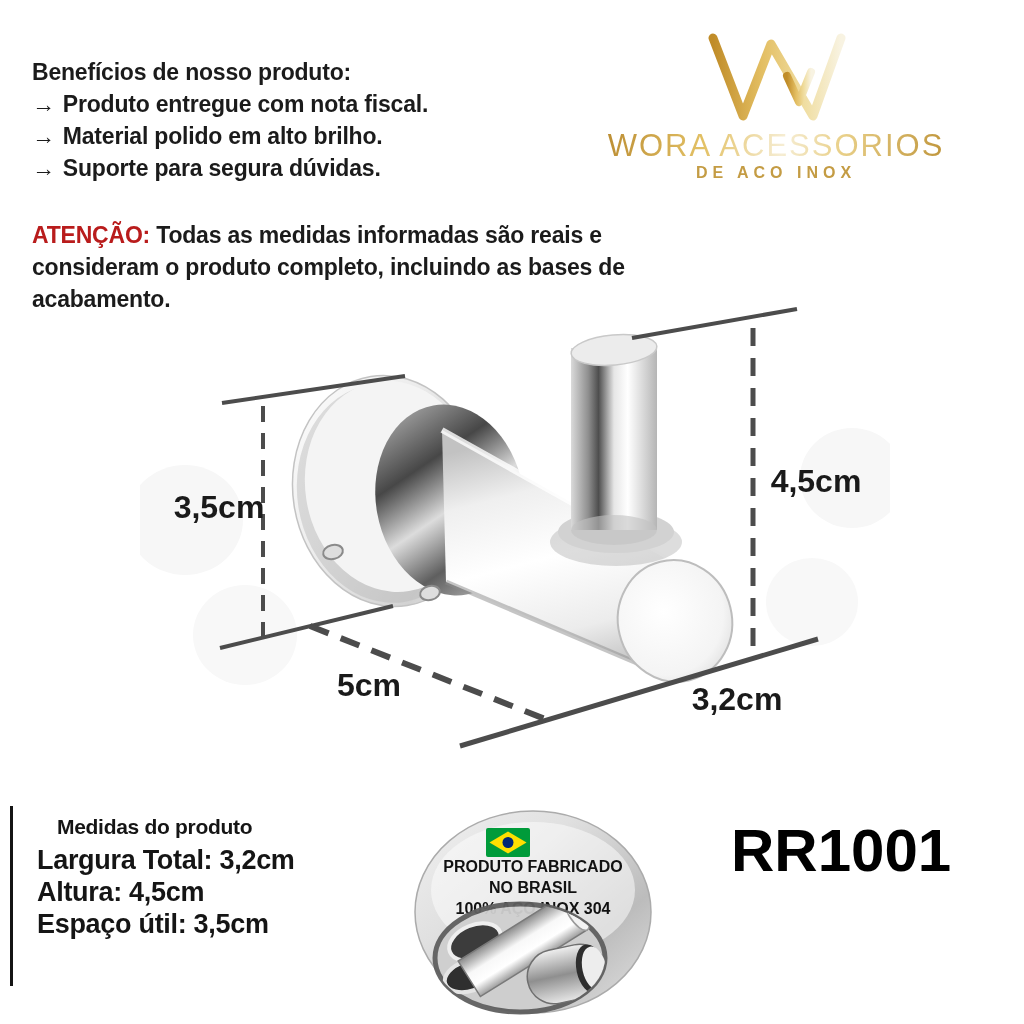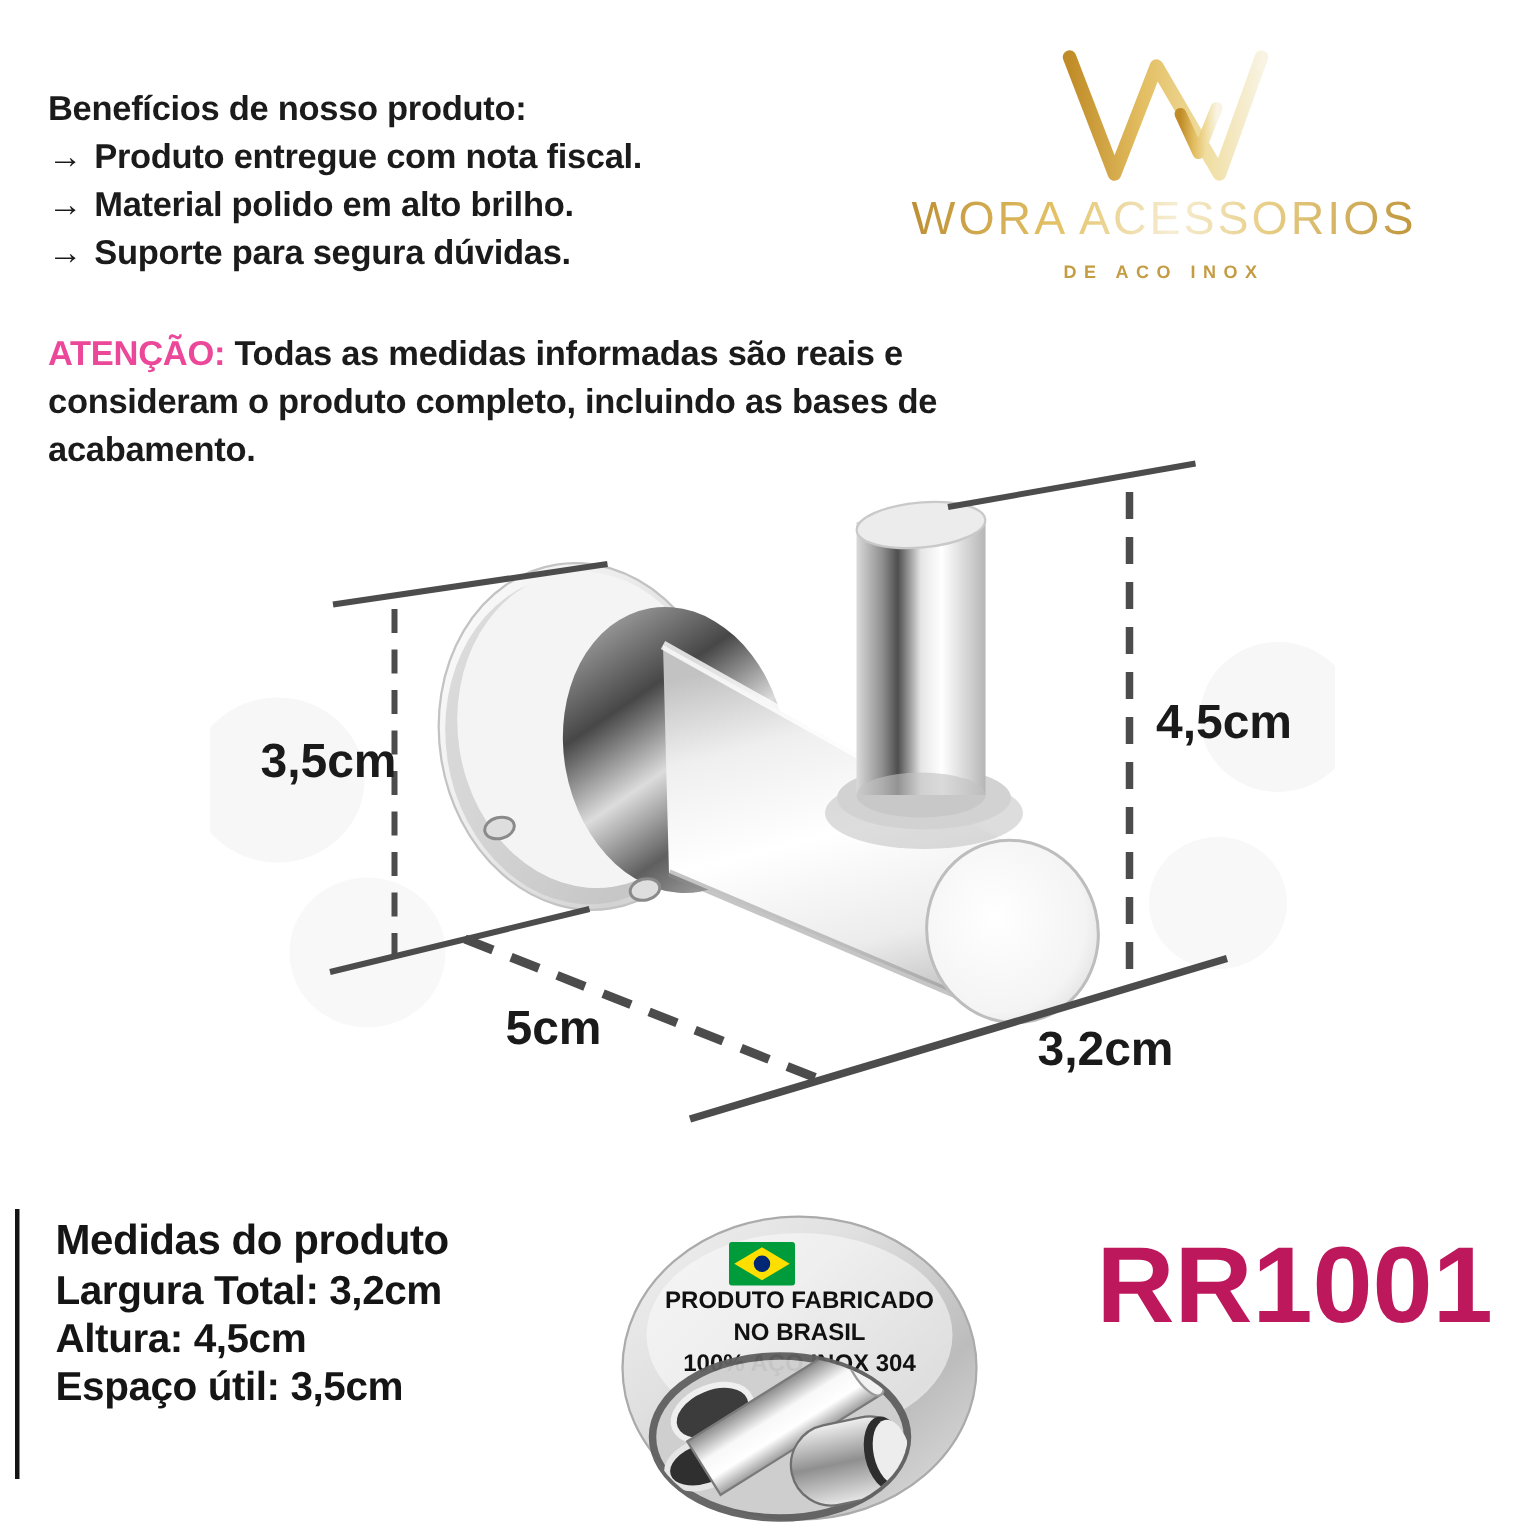--- a/index.html
+++ b/index.html
@@ -8,43 +8,43 @@
     font-family:"Liberation Sans",sans-serif;color:#1b1b1b;overflow:hidden;
   }
   
   .benefits{position:absolute;left:32px;top:24px;font-size:23px;font-weight:bold;
     line-height:32px;letter-spacing:-0.2px;margin-top:32px;}
   .b-line{white-space:nowrap;}
   .arrow{display:inline-block;margin-right:8px;font-weight:bold;}
   
   .attention{position:absolute;left:32px;top:219px;width:615px;font-size:23px;
     font-weight:bold;line-height:32px;letter-spacing:-0.2px;}
-  .attention .red{color:#ec4899;}
+  .attention .red{color:#b91c1c;}
   
   .logo{position:absolute;left:598px;top:28px;width:356px;text-align:center;}
   .logo svg{display:block;margin:0 auto;}
   .brand{font-size:31px;font-weight:500;letter-spacing:2px;
     background:linear-gradient(100deg,#b8892f 0%,#e3c165 30%,#f6edd3 52%,#e9d089 68%,#bb8f33 100%);
     -webkit-background-clip:text;background-clip:text;color:transparent;}
-  .tagline{margin-top:10px;font-size:12px;font-weight:bold;letter-spacing:5px;color:#c49c44;}
+  .tagline{margin-top:0;font-size:16px;font-weight:bold;letter-spacing:5px;color:#c49c44;}
   
   .diagram{position:absolute;left:140px;top:280px;width:750px;height:520px;}
   .dim-label{font-size:32px;font-weight:bold;fill:#1a1a1a;}
   
   .left-rule{position:absolute;left:10px;top:806px;width:3px;height:180px;background:#141414;}
   .measures{position:absolute;left:37px;top:810px;font-weight:bold;color:#151515;
     letter-spacing:-0.3px;}
-  .measures .title{font-size:28px;line-height:34px;}
+  .measures .title{font-size:21px;line-height:34px;margin-left:20px;}
   .measures .row{font-size:27px;line-height:32px;}
   
   .badge{position:absolute;left:405px;top:806px;width:260px;height:212px;}
   .badge text{font-family:"Liberation Sans",sans-serif;}
   
-  .code{position:absolute;left:731px;top:816px;font-size:72px;font-weight:bold;
-    color:#be185d;letter-spacing:0px;}
+  .code{position:absolute;left:731px;top:816px;font-size:60px;font-weight:bold;
+    color:#000000;letter-spacing:0px;}
 </style>
 </head>
 <body>
 
 <div class="benefits">
   <div class="b-line">Benefícios de nosso produto:</div>
   <div class="b-line"><span class="arrow">→</span><span>Produto entregue com nota fiscal.</span></div>
   <div class="b-line"><span class="arrow">→</span><span>Material polido em alto brilho.</span></div>
   <div class="b-line"><span class="arrow">→</span><span>Suporte para segura dúvidas.</span></div>
 </div>

